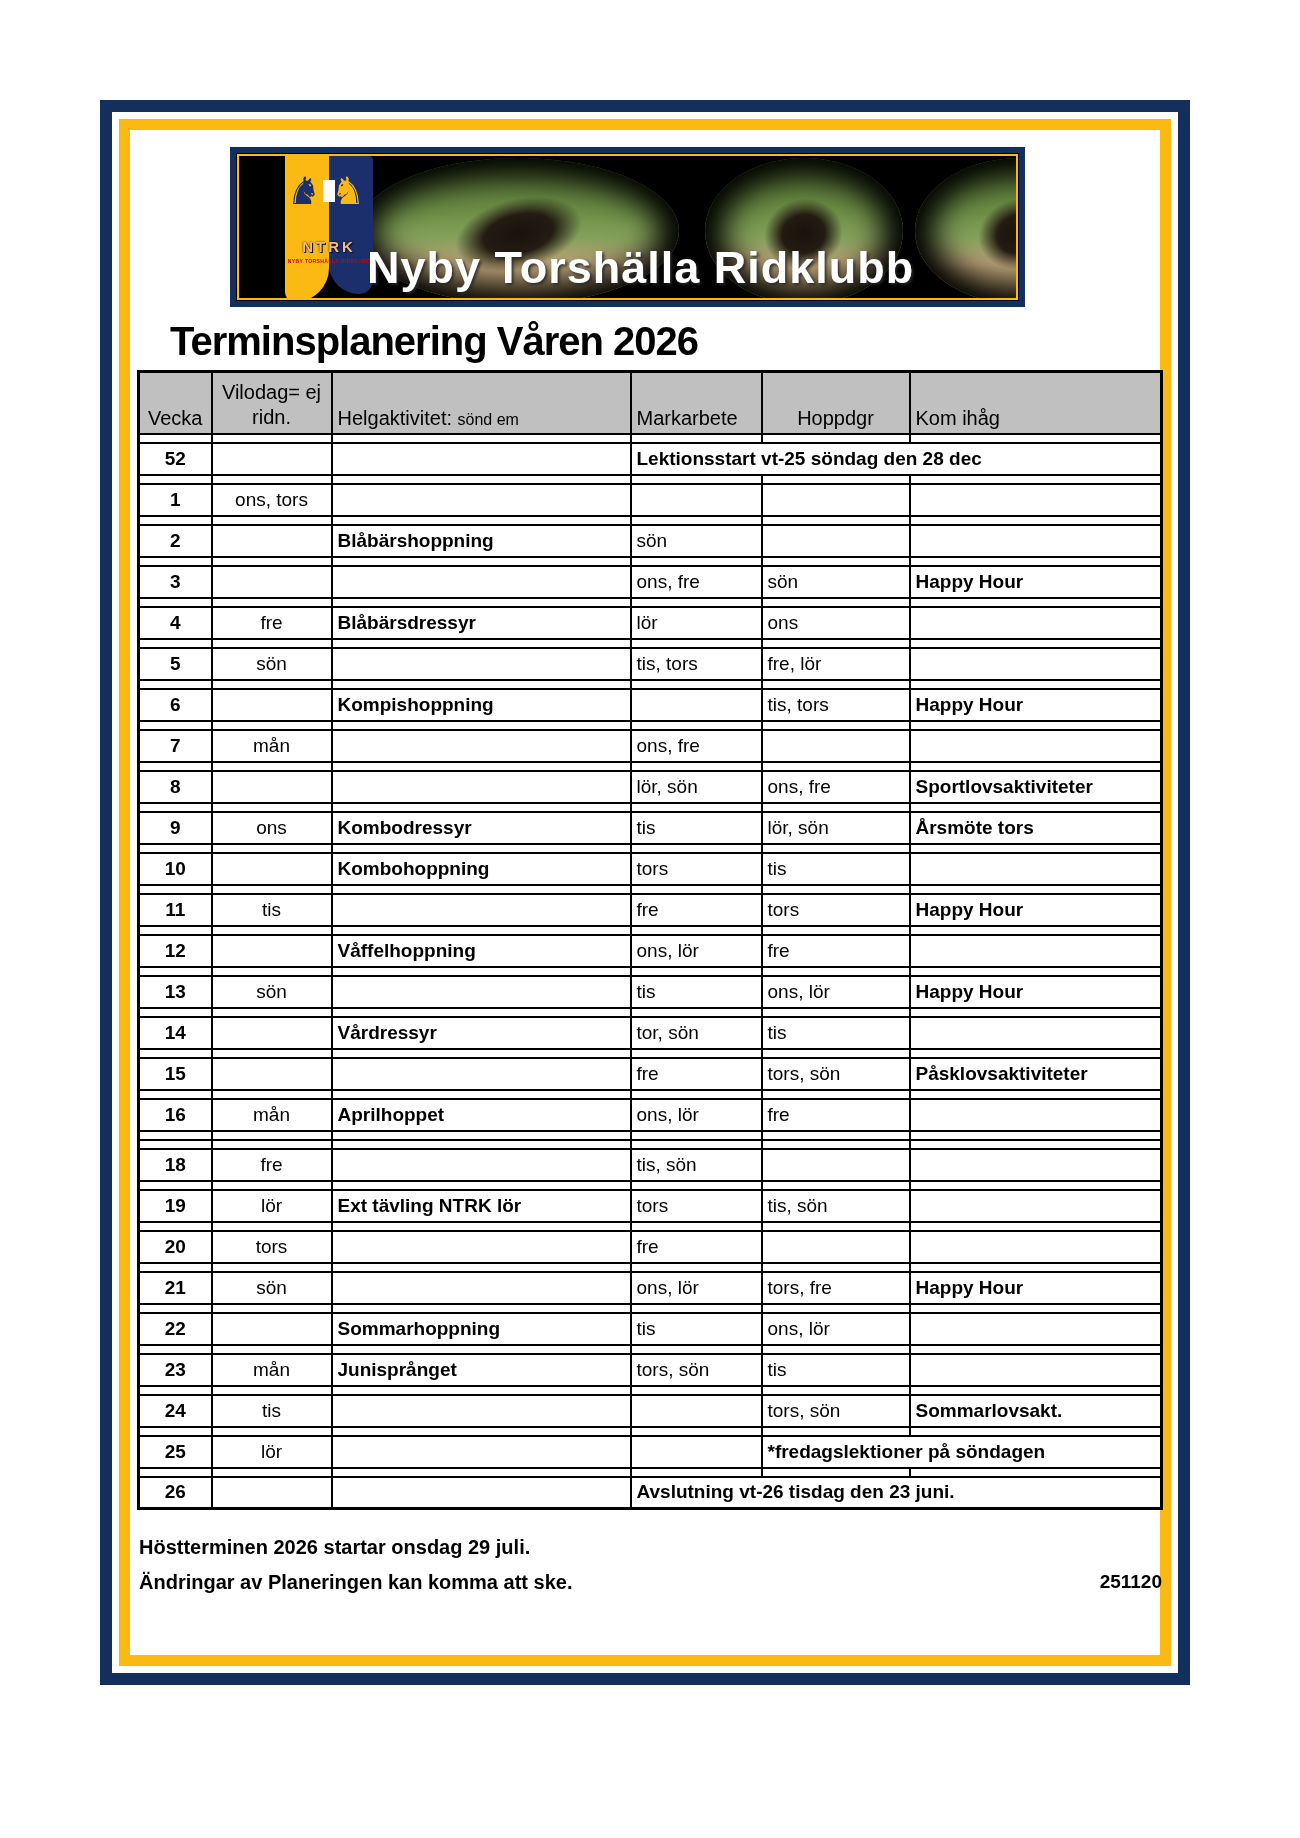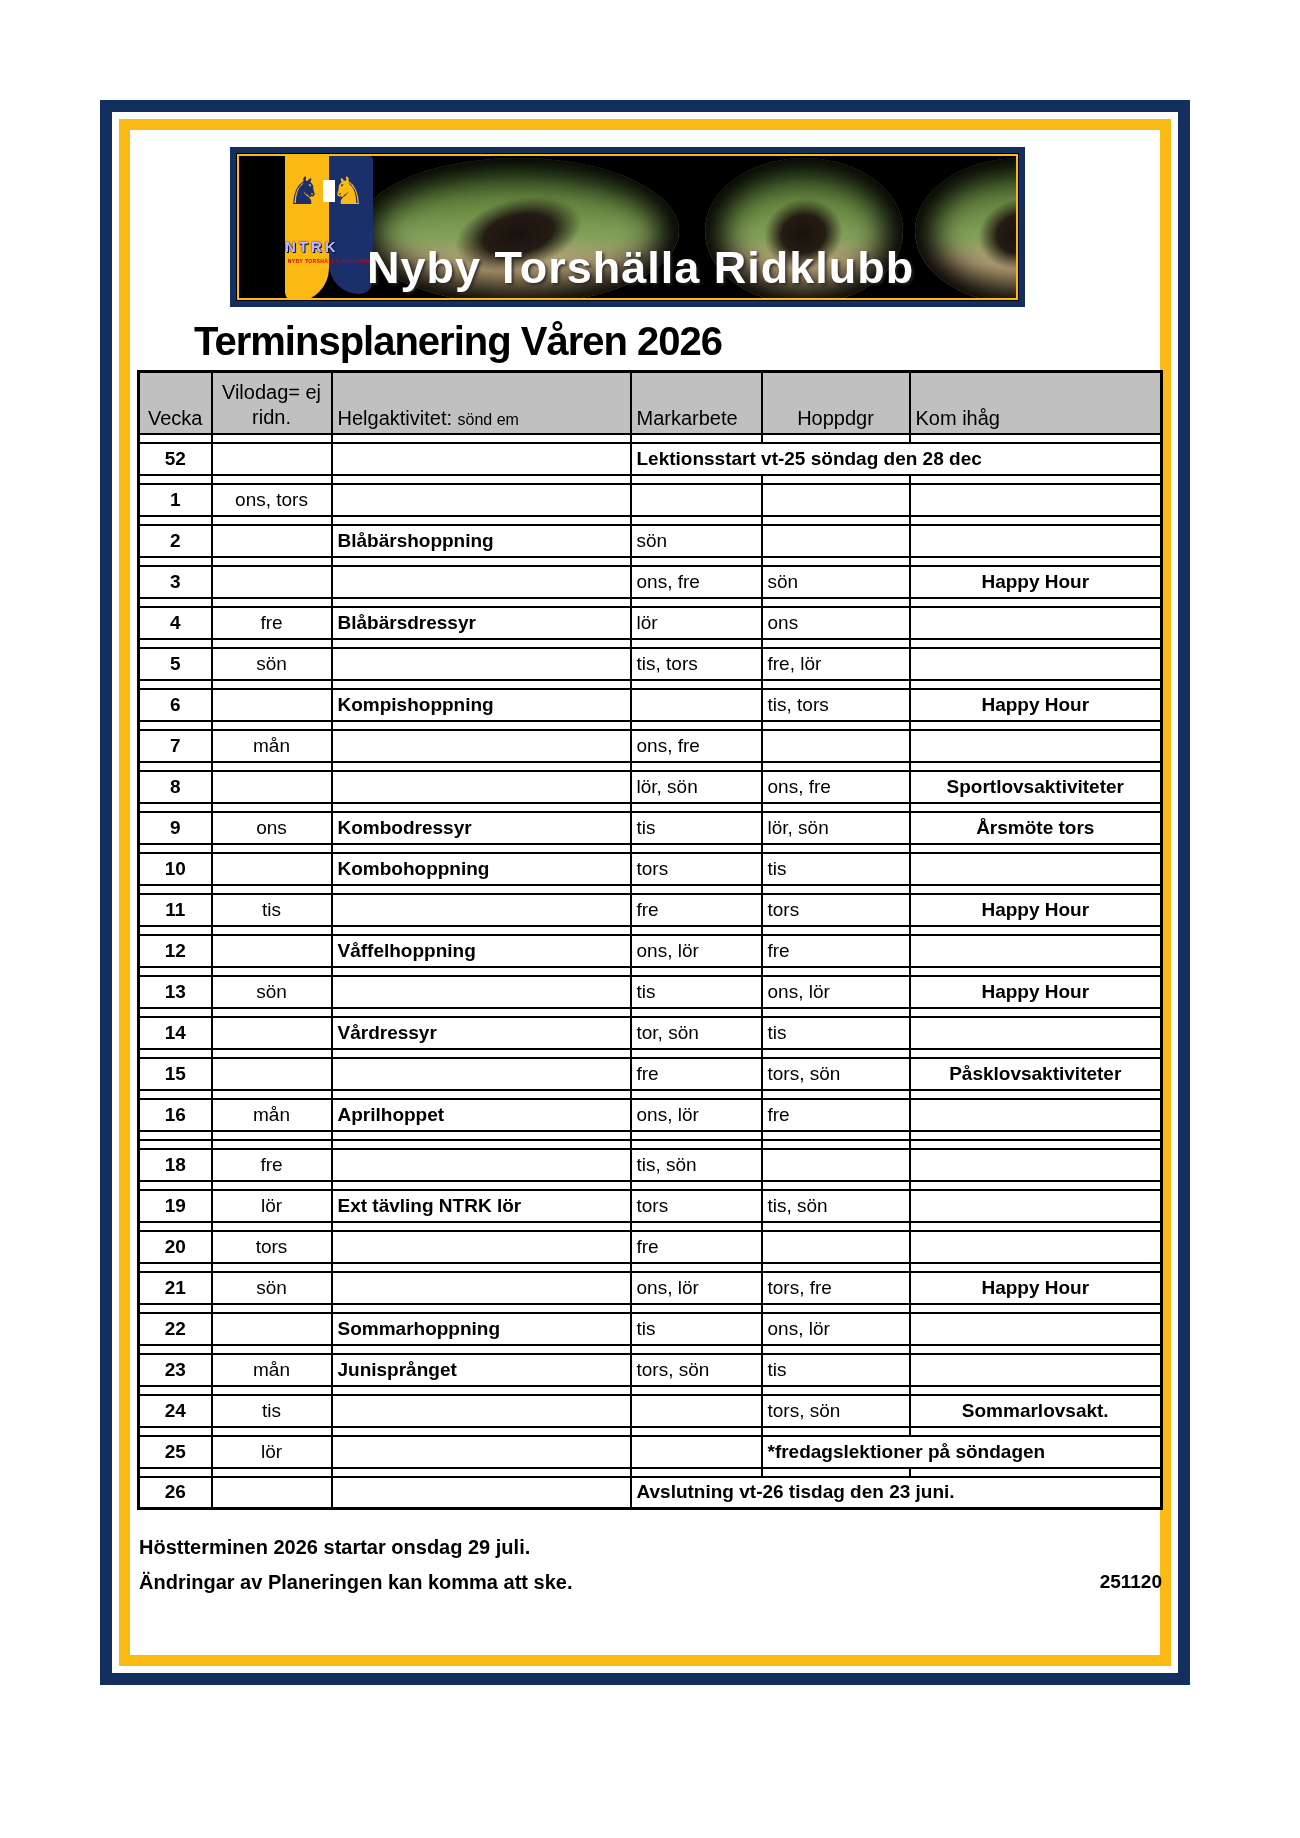--- a/index.html
+++ b/index.html
@@ -22,46 +22,46 @@
   .oval1{left:118px;width:322px;}
   .oval2{left:466px;width:198px;}
   .oval3{left:676px;width:210px;}
   .logo{position:absolute;left:46px;top:0;width:88px;height:148px;}
   .stripe-y{position:absolute;left:0;top:0;width:44px;height:146px;background:#fdb913;border-radius:0 0 34px 10px;}
   .stripe-n{position:absolute;left:44px;top:0;width:44px;height:138px;background:#1a2f6b;border-radius:0 4px 14px 30px;}
   .logo .horse{position:absolute;top:16px;font-family:"DejaVu Sans",sans-serif;font-size:38px;line-height:1;}
   .horse-l{left:2px;color:#1a2f6b;transform:scaleX(-1);}
   .horse-r{left:46px;color:#fdb913;}
   .logo .mid{position:absolute;left:38px;top:24px;width:12px;height:22px;background:#fff;}
-  .logo-acronym{position:absolute;left:0;top:82px;width:88px;font-weight:700;font-size:15px;
-        letter-spacing:3px;color:#c4b5fd;text-shadow:0 0 2px #00103a,1px 1px 0 #00103a;}
+  .logo-acronym{position:absolute;left:0;top:82px;width:88px;text-align:center;font-weight:700;font-size:15px;
+        letter-spacing:3px;color:#fdba74;text-shadow:0 0 2px #00103a,1px 1px 0 #00103a;}
   .logo-sub{position:absolute;left:0;top:102px;width:88px;text-align:center;font-weight:700;font-size:5px;
         color:#d40000;letter-spacing:.4px;white-space:nowrap;overflow:hidden;}
   .club-name{position:absolute;left:128px;bottom:4px;font-size:45px;font-weight:700;color:#fff;
         letter-spacing:1px;text-shadow:2px 2px 3px rgba(40,40,40,.85);white-space:nowrap;}
 
   
-  .page-title{margin:12px 0 6px 64px;font-size:40px;font-weight:800;letter-spacing:-1px;}
+  .page-title{margin:12px 0 6px 40px;font-size:40px;font-weight:800;letter-spacing:-1px;}
 
   
   table.plan{margin-left:7px;border-collapse:collapse;width:1023px;table-layout:fixed;
         border:3px solid #000;}
   table.plan td,table.plan th{border:2px solid #000;box-sizing:border-box;overflow:hidden;white-space:nowrap;}
   th{background:#c0c0c0;height:62px;vertical-align:bottom;font-weight:400;font-size:20px;
         padding:3px 5px;text-align:left;}
   th.c{text-align:center;}
   th .small{font-size:16px;font-weight:400;}
   .hdr-two{line-height:1.25;margin-left:13px;}
   tr.sp td{height:9px;padding:0;}
   tr.dr td{height:32px;font-size:19px;padding:1px 5px;vertical-align:middle;}
   td.wk{text-align:center;font-weight:700;}
   td.rest{text-align:center;}
   td.act{font-weight:700;font-size:20px;}
   td.day{font-weight:400;}
-  td.note{font-weight:700;font-size:20px;text-align:center;}
+  td.note{font-weight:700;font-size:20px;}
   td.spanb{font-weight:700;font-size:20px;padding-left:5px;}
   td.note-sm{font-weight:700;font-size:16px;}
   td.ind{padding-left:16px;}
 
   
   .footer{margin:20px 0 0 9px;width:1023px;font-size:20px;font-weight:700;line-height:1.75;}
   .footer .code{float:right;font-weight:700;font-size:19px;}
 </style>
 </head>
 <body>

